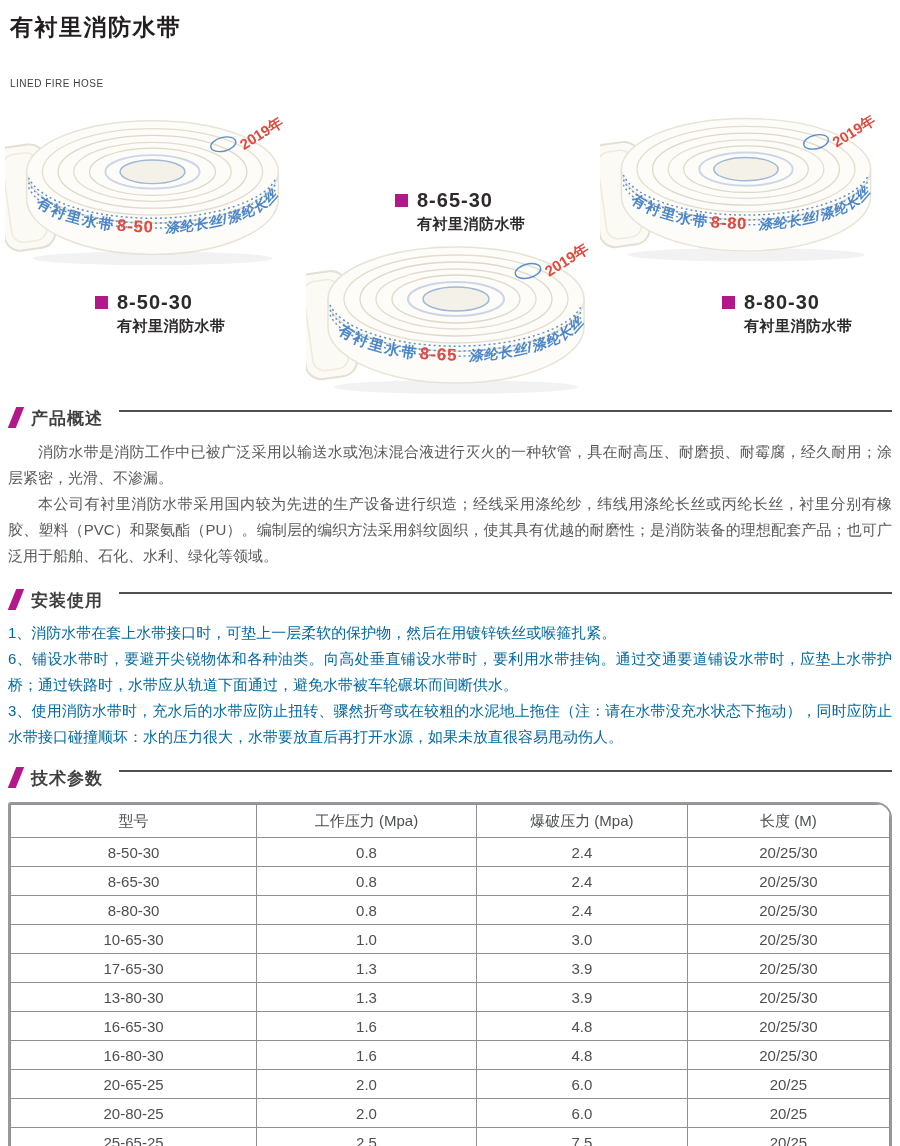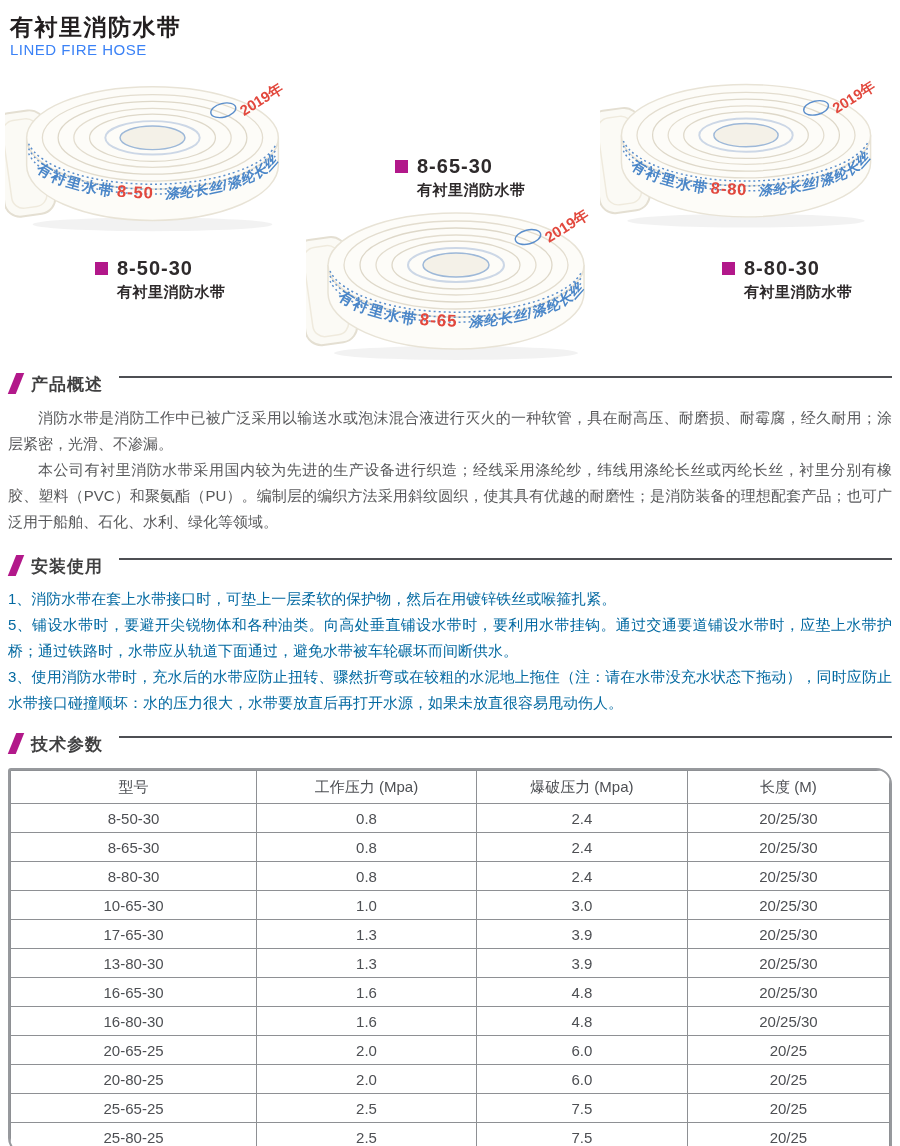--- a/index.html
+++ b/index.html
@@ -13,21 +13,21 @@
   }
   .page { width: 900px; height: 1146px; position: relative; }
 
   
   header { padding: 14px 0 0 10px; }
   h1 {
     font-size: 23px; line-height: 26px; font-weight: bold;
     color: #231f20; letter-spacing: 1.5px;
   }
   .subtitle {
-    font-size: 15px; line-height: 19px; color: #3b82f6; letter-spacing: 0.5px;
+    font-size: 10px; line-height: 19px; color: #404040; letter-spacing: 0.5px; margin-top: 34px;
   }
 
   
   .products { position: relative; height: 300px; }
   .hose { position: absolute; }
   .hose-1 { left: 5px;   top: 10px;  width: 295px; }
   .hose-2 { left: 306px; top: 136px; width: 300px; }
   .hose-3 { left: 600px; top: 8px;   width: 292px; }
 
   .caption { position: absolute; }
@@ -226,21 +226,21 @@
   </section>
 
   <section class="sec-install">
     <div class="sec-head">
       <span class="sec-slash"></span>
       <span class="sec-title">安装使用</span>
       <span class="sec-line"></span>
     </div>
     <div class="list-block">
       <p class="list-item">1、消防水带在套上水带接口时，可垫上一层柔软的保护物，然后在用镀锌铁丝或喉箍扎紧。</p>
-      <p class="list-item">5、铺设水带时，要避开尖锐物体和各种油类。向高处垂直铺设水带时，要利用水带挂钩。通过交通要道铺设水带时，应垫上水带护桥；通过铁路时，水带应从轨道下面通过，避免水带被车轮碾坏而间断供水。</p>
+      <p class="list-item">6、铺设水带时，要避开尖锐物体和各种油类。向高处垂直铺设水带时，要利用水带挂钩。通过交通要道铺设水带时，应垫上水带护桥；通过铁路时，水带应从轨道下面通过，避免水带被车轮碾坏而间断供水。</p>
       <p class="list-item">3、使用消防水带时，充水后的水带应防止扭转、骤然折弯或在较粗的水泥地上拖住（注：请在水带没充水状态下拖动），同时应防止水带接口碰撞顺坏：水的压力很大，水带要放直后再打开水源，如果未放直很容易甩动伤人。</p>
     </div>
   </section>
 
   <section class="sec-specs">
     <div class="sec-head">
       <span class="sec-slash"></span>
       <span class="sec-title">技术参数</span>
       <span class="sec-line"></span>
     </div>

